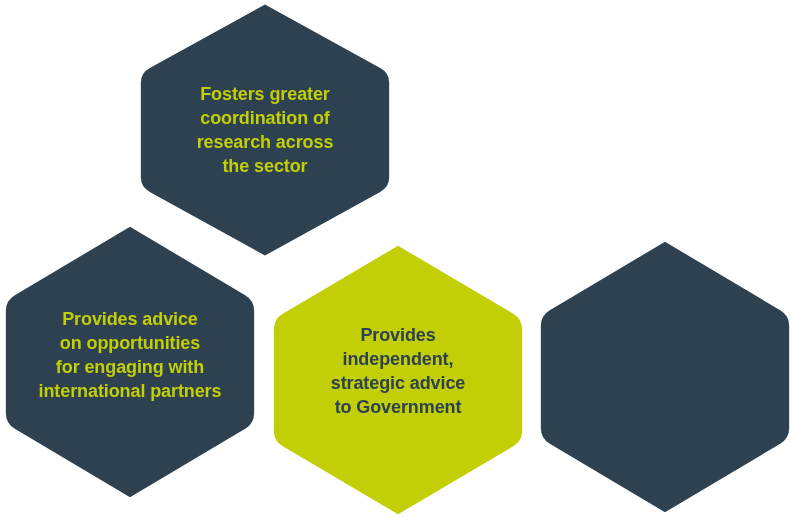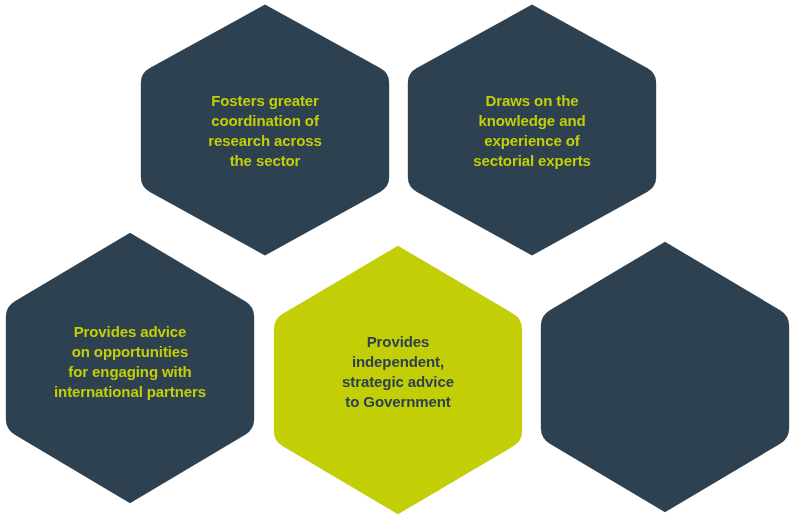--- a/index.html
+++ b/index.html
@@ -33,37 +33,37 @@
     left: 0;
     width: 100%;
     height: 100%;
     display: block;
   }
   .hex-label {
     position: relative;
     z-index: 2;
     text-align: center;
     font-weight: bold;
-    font-size: 15px;
+    font-size: 18px;
     line-height: 1.33;
     letter-spacing: -0.1px;
     white-space: pre-line;
     font-family: "Liberation Sans", sans-serif;
     pointer-events: none;
   }
   
   #hex-coordination {
     left: 137px;  top: 2px;   width: 256px; height: 256px;
   }
   #hex-knowledge {
     left: 404px;  top: 2px;   width: 256px; height: 256px;
   }
   
   #hex-international {
-    left: 2px;    top: 230px; width: 256px; height: 276px;
+    left: 2px;    top: 224px; width: 256px; height: 276px;
   }
   #hex-government {
     left: 270px;  top: 243px; width: 256px; height: 274px;
   }
   #hex-supplychain {
     left: 537px;  top: 239px; width: 256px; height: 276px;
   }
   
   .label-on-dark { color: #C2CE06; }
   .label-on-lime { color: #2E4150; }
@@ -82,29 +82,20 @@
   <div class="hex" id="hex-coordination">
     <svg viewBox="0 0 100 100" preserveAspectRatio="none">
       <path d="M50 1 L95 25.8 Q98.5 27.7 98.5 31.5 L98.5 68.5 Q98.5 72.3 95 74.2 L50 99 Q50 99 50 99 L5 74.2 Q1.5 72.3 1.5 68.5 L1.5 31.5 Q1.5 27.7 5 25.8 Z" fill="#2E4150"></path>
     </svg>
     <div class="hex-label label-on-dark" style="color: rgb(194, 206, 6);">Fosters greater
 coordination of
 research across
 the sector</div>
   </div>
 
-  <div class="hex" id="hex-knowledge">
-    <svg viewBox="0 0 100 100" preserveAspectRatio="none">
-      <path d="M50 1 L95 25.8 Q98.5 27.7 98.5 31.5 L98.5 68.5 Q98.5 72.3 95 74.2 L50 99 L5 74.2 Q1.5 72.3 1.5 68.5 L1.5 31.5 Q1.5 27.7 5 25.8 Z" fill="#2E4150"></path>
-    </svg>
-    <div class="hex-label label-on-dark" style="color: rgb(194, 206, 6);">Draws on the
-knowledge and
-experience of
-sectorial experts</div>
-  </div>
 
   <div class="hex" id="hex-international">
     <svg viewBox="0 0 100 100" preserveAspectRatio="none">
       <path d="M50 1 L95 25.8 Q98.5 27.7 98.5 31.5 L98.5 68.5 Q98.5 72.3 95 74.2 L50 99 L5 74.2 Q1.5 72.3 1.5 68.5 L1.5 31.5 Q1.5 27.7 5 25.8 Z" fill="#2E4150"></path>
     </svg>
     <div class="hex-label label-on-dark" style="color: rgb(194, 206, 6);">Provides advice
 on opportunities
 for engaging with
 international partners</div>
   </div>

